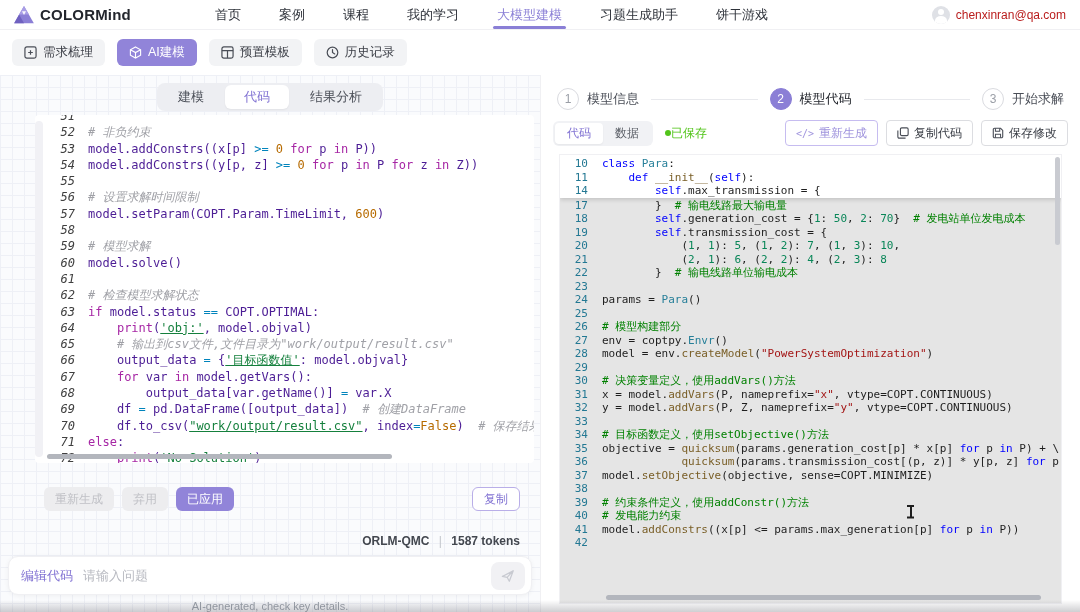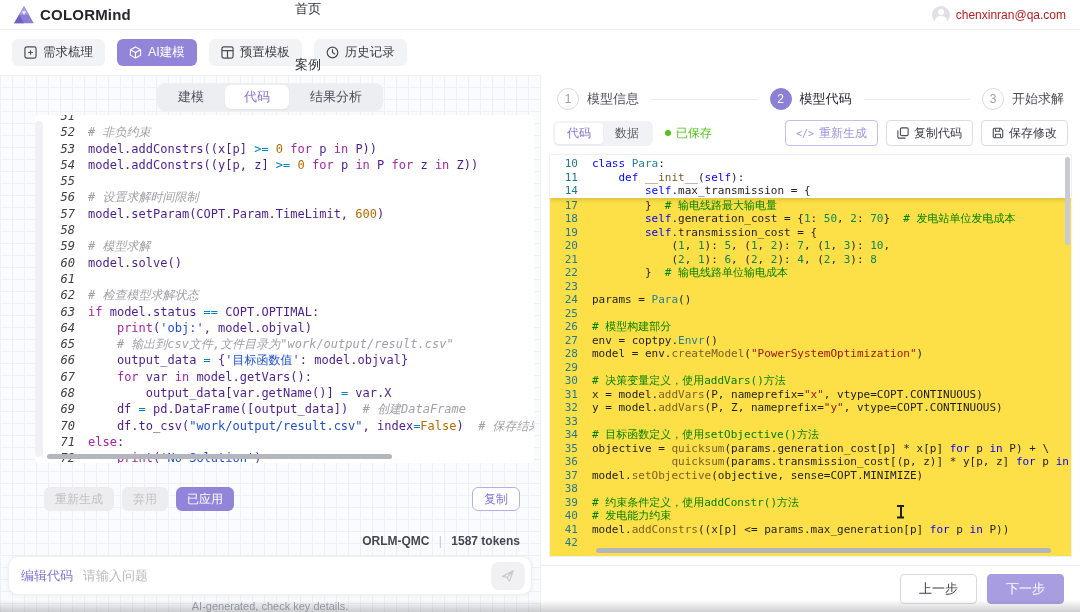--- a/index.html
+++ b/index.html
@@ -5,21 +5,21 @@
   * { margin:0; padding:0; box-sizing:border-box; }
   html,body { width:1080px; height:612px; overflow:hidden; background:#fff;
     font-family:"Liberation Sans","DejaVu Sans",sans-serif; }
   .app { position:relative; width:1080px; height:612px; display:flex; flex-direction:column; }
 
   
   .header { height:30px; display:flex; align-items:center; padding:0 14px; background:#fff;
     border-bottom:1px solid #f0f0f3; flex:0 0 auto; }
   .logo { display:flex; align-items:center; gap:6px; }
   .logo-text { font-size:15px; font-weight:bold; color:#23262d; letter-spacing:.2px; }
-  .nav { display:flex; align-items:flex-end; gap:38px; margin-left:112px; height:100%;flex-direction:column; }
+  .nav { display:flex; align-items:center; gap:38px; margin-left:84px; height:100%; }
   .nav-item { font-size:13px; color:#2e323a; cursor:pointer; position:relative; height:100%;
     display:flex; align-items:center; white-space:nowrap; }
   .nav-item.active { color:#8a7fd6; }
   .nav-item.active::after { content:""; position:absolute; left:-4px; right:-4px; bottom:0;
     height:3px; border-radius:2px; background:#8a7fd6; }
   .user { margin-left:auto; display:flex; align-items:center; gap:6px; }
   .avatar { width:18px; height:18px; border-radius:50%; background:#dfe1e6; position:relative; overflow:hidden; }
   .avatar::before { content:""; position:absolute; top:3px; left:6px; width:6px; height:6px;
     border-radius:50%; background:#fff; }
   .avatar::after { content:""; position:absolute; top:10px; left:3px; width:12px; height:9px;
@@ -48,21 +48,21 @@
   .seg-tab { padding:3px 19px; font-size:13px; color:#4b4f58; border-radius:6px; cursor:pointer; white-space:nowrap; }
   .seg-tab.active { background:#fff; color:#8273d3; box-shadow:0 1px 2px rgba(0,0,0,.05); }
 
   .code-card { margin:4px 6px 0 35px; height:358px; background:#fff; border-radius:4px;
     position:relative; overflow:hidden; }
   .card-lscroll { position:absolute; left:0; top:6px; bottom:6px; width:8px; background:#f1f1f5; border-radius:4px; }
   .le { position:absolute; left:14px; right:0; top:-7px; font-family:"DejaVu Sans Mono","Liberation Mono",monospace;
     font-size:12px; line-height:16.3px; white-space:pre; }
   .le .crow { display:flex; }
   .le .lnum { width:26px; text-align:right; margin-right:13px; color:#404040; font-style:italic; flex:0 0 auto; }
-  .le .k { color:#a626a4; } .le .s { color:#1d4ed8; } .le .n { color:#b76b01; }
+  .le .k { color:#a626a4; } .le .s { color:#15803d;text-decoration:underline; } .le .n { color:#b76b01; }
   .le .o { color:#0184bc; } .le .c { color:#a0a1a7; font-style:italic; } .le .d { color:#4c1d95; }
   .hscroll-l { position:absolute; left:12px; bottom:4px; width:345px; height:5px;
     background:#b3b6bd; border-radius:3px; }
 
   .actions-row { display:flex; align-items:center; margin:24px 20px 0 44px; gap:8px; }
   .act-btn { height:24px; padding:0 11px; border-radius:6px; border:none; font-size:12px;
     cursor:pointer; font-family:inherit; }
   .act-btn.disabled { background:#ededef; color:#c0c1c6; cursor:default; }
   .act-btn.applied { background:#9184d9; color:#fff; }
   .act-btn.copy-outline { margin-left:auto; background:#fff; border:1px solid #b9aee8; color:#8273d3; }
@@ -87,30 +87,30 @@
     justify-content:center; font-size:12px; border:1px solid #dadbe0; color:#9a9ea6; background:#fff; }
   .step.active .step-circle { background:#8b7fd6; border-color:#8b7fd6; color:#fff; }
   .step-label { font-size:13px; color:#4a4e57; }
   .step.active .step-label { color:#23262d; }
   .step-line { flex:1; height:1px; background:#e8e9ed; margin:0 12px; }
 
   .controls-row { display:flex; align-items:center; margin-top:10px; padding:0 12px; flex:0 0 auto; }
   .rtabs { display:flex; background:#f1f2f5; border-radius:6px; padding:2px; }
   .rtab { padding:2px 12px; font-size:12px; color:#5a5e66; border-radius:4px; cursor:pointer; }
   .rtab.active { background:#fff; color:#8273d3; box-shadow:0 1px 2px rgba(0,0,0,.05); }
-  .saved { display:flex; align-items:center; gap:5px; margin-left:12px; }
+  .saved { display:flex; align-items:center; margin-left:12px; }
   .saved-dot { width:6px; height:6px; border-radius:50%; background:#52c41a; }
   .saved-text { font-size:12px; color:#52c41a; }
   .rbtns { margin-left:auto; display:flex; gap:8px; }
   .r-btn { height:26px; display:flex; align-items:center; gap:5px; padding:0 10px; background:#fff;
     border:1px solid #dcdde1; border-radius:4px; font-size:12px; color:#383c44; cursor:pointer; font-family:inherit; }
   .r-btn.purple { border-color:#c6bcf0; color:#9f93dd; }
   .code-tag { font-family:"DejaVu Sans Mono",monospace; font-size:10px; }
 
-  .reditor { margin:8px 8px; flex:1; border:1px solid #f0f0f3; background:#fde047; position:relative;
+  .reditor { margin:8px 18px; flex:1; border:1px solid #f0f0f3; background:#e5e5e5; position:relative;
     overflow:hidden; }
   .re { font-family:"DejaVu Sans Mono","Liberation Mono",monospace; font-size:11px; line-height:13.5px; white-space:pre; }
   .re .crow { display:flex; }
   .re .lnum { width:28px; text-align:right; margin-right:14px; color:#237893; flex:0 0 auto; font-style:normal; }
   .re .k { color:#0000ff; } .re .t { color:#267f99; } .re .f { color:#795e26; }
   .re .s { color:#a31515; } .re .n { color:#098658; } .re .c { color:#008000; } .re .d { color:#1e1e1e; }
   .sticky-block { position:relative; background:#fff; box-shadow:0 2px 4px rgba(0,0,0,.14); z-index:2;
     padding-top:2px; }
   .re-body { padding-top:1px; }
   .hscroll-r { position:absolute; left:46px; right:20px; bottom:3px; height:5px; background:#b3b6bd;
@@ -293,21 +293,17 @@
       </div>
 
       <div class="reditor">
         <div class="sticky-block re" id="right-sticky"><div class="crow"><span class="lnum">10</span><span class="k">class</span><span class="d"> </span><span class="t">Para</span><span class="d">:</span></div><div class="crow"><span class="lnum">11</span><span class="d">    </span><span class="k">def</span><span class="d"> </span><span class="f">__init__</span><span class="d">(</span><span class="k">self</span><span class="d">):</span></div><div class="crow"><span class="lnum">14</span><span class="d">        </span><span class="k">self</span><span class="d">.max_transmission = {</span></div></div>
         <div class="re re-body" id="right-editor"><div class="crow"><span class="lnum">17</span><span class="d">        }  </span><span class="c"># 输电线路最大输电量</span></div><div class="crow"><span class="lnum">18</span><span class="d">        </span><span class="k">self</span><span class="d">.generation_cost = {</span><span class="n">1</span><span class="d">: </span><span class="n">50</span><span class="d">, </span><span class="n">2</span><span class="d">: </span><span class="n">70</span><span class="d">}  </span><span class="c"># 发电站单位发电成本</span></div><div class="crow"><span class="lnum">19</span><span class="d">        </span><span class="k">self</span><span class="d">.transmission_cost = {</span></div><div class="crow"><span class="lnum">20</span><span class="d">            (</span><span class="n">1</span><span class="d">, </span><span class="n">1</span><span class="d">): </span><span class="n">5</span><span class="d">, (</span><span class="n">1</span><span class="d">, </span><span class="n">2</span><span class="d">): </span><span class="n">7</span><span class="d">, (</span><span class="n">1</span><span class="d">, </span><span class="n">3</span><span class="d">): </span><span class="n">10</span><span class="d">,</span></div><div class="crow"><span class="lnum">21</span><span class="d">            (</span><span class="n">2</span><span class="d">, </span><span class="n">1</span><span class="d">): </span><span class="n">6</span><span class="d">, (</span><span class="n">2</span><span class="d">, </span><span class="n">2</span><span class="d">): </span><span class="n">4</span><span class="d">, (</span><span class="n">2</span><span class="d">, </span><span class="n">3</span><span class="d">): </span><span class="n">8</span></div><div class="crow"><span class="lnum">22</span><span class="d">        }  </span><span class="c"># 输电线路单位输电成本</span></div><div class="crow"><span class="lnum">23</span></div><div class="crow"><span class="lnum">24</span><span class="d">params = </span><span class="t">Para</span><span class="d">()</span></div><div class="crow"><span class="lnum">25</span></div><div class="crow"><span class="lnum">26</span><span class="c"># 模型构建部分</span></div><div class="crow"><span class="lnum">27</span><span class="d">env = coptpy.</span><span class="t">Envr</span><span class="d">()</span></div><div class="crow"><span class="lnum">28</span><span class="d">model = env.</span><span class="f">createModel</span><span class="d">(</span><span class="s">"PowerSystemOptimization"</span><span class="d">)</span></div><div class="crow"><span class="lnum">29</span></div><div class="crow"><span class="lnum">30</span><span class="c"># 决策变量定义，使用addVars()方法</span></div><div class="crow"><span class="lnum">31</span><span class="d">x = model.</span><span class="f">addVars</span><span class="d">(P, nameprefix=</span><span class="s">"x"</span><span class="d">, vtype=COPT.CONTINUOUS)</span></div><div class="crow"><span class="lnum">32</span><span class="d">y = model.</span><span class="f">addVars</span><span class="d">(P, Z, nameprefix=</span><span class="s">"y"</span><span class="d">, vtype=COPT.CONTINUOUS)</span></div><div class="crow"><span class="lnum">33</span></div><div class="crow"><span class="lnum">34</span><span class="c"># 目标函数定义，使用setObjective()方法</span></div><div class="crow"><span class="lnum">35</span><span class="d">objective = </span><span class="f">quicksum</span><span class="d">(params.generation_cost[p] * x[p] </span><span class="k">for</span><span class="d"> p </span><span class="k">in</span><span class="d"> P) + \</span></div><div class="crow"><span class="lnum">36</span><span class="d">            </span><span class="f">quicksum</span><span class="d">(params.transmission_cost[(p, z)] * y[p, z] </span><span class="k">for</span><span class="d"> p </span><span class="k">in</span></div><div class="crow"><span class="lnum">37</span><span class="d">model.</span><span class="f">setObjective</span><span class="d">(objective, sense=COPT.MINIMIZE)</span></div><div class="crow"><span class="lnum">38</span></div><div class="crow"><span class="lnum">39</span><span class="c"># 约束条件定义，使用addConstr()方法</span></div><div class="crow"><span class="lnum">40</span><span class="c"># 发电能力约束</span></div><div class="crow"><span class="lnum">41</span><span class="d">model.</span><span class="f">addConstrs</span><span class="d">((x[p] &lt;= params.max_generation[p] </span><span class="k">for</span><span class="d"> p </span><span class="k">in</span><span class="d"> P))</span></div><div class="crow"><span class="lnum">42</span></div></div>
         <div class="ibeam"></div>
         <div class="vscroll-r"></div>
         <div class="hscroll-r"></div>
       </div>
 
-      <div class="rfooter">
-        <button class="f-btn prev">上一步</button>
-        <button class="f-btn next">下一步</button>
-      </div>
     </div>
   </div>
 
   <div class="bottom-fade"></div>
 </div>
 
 </body></html>

